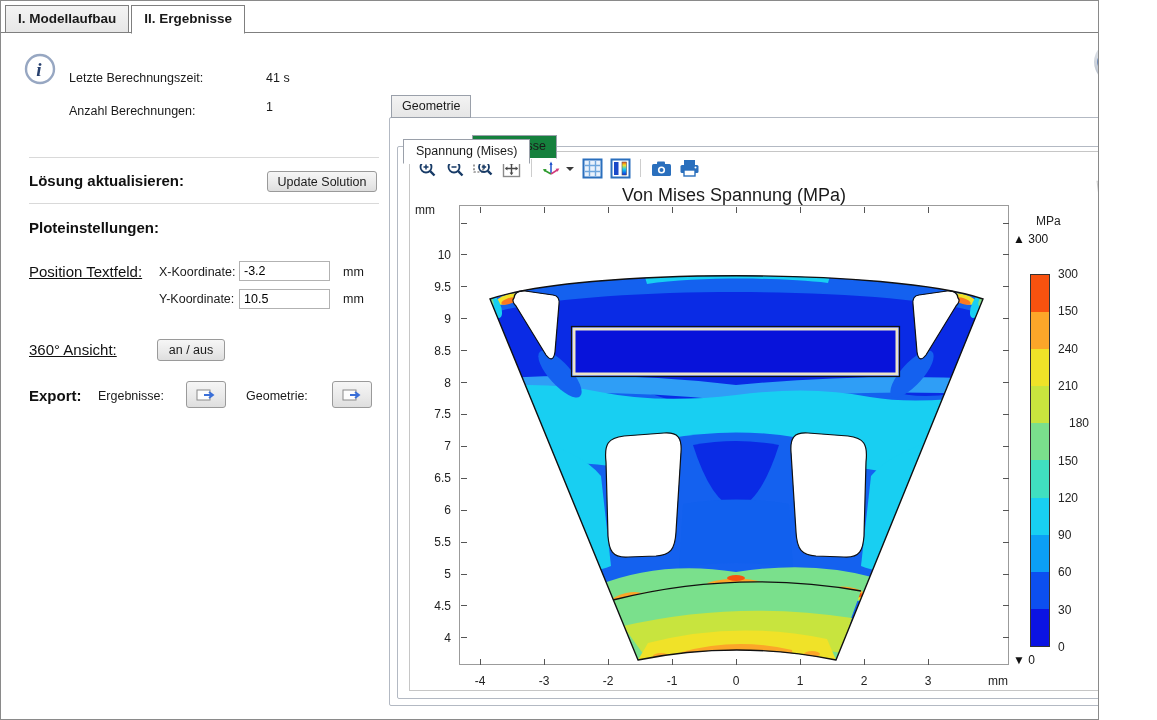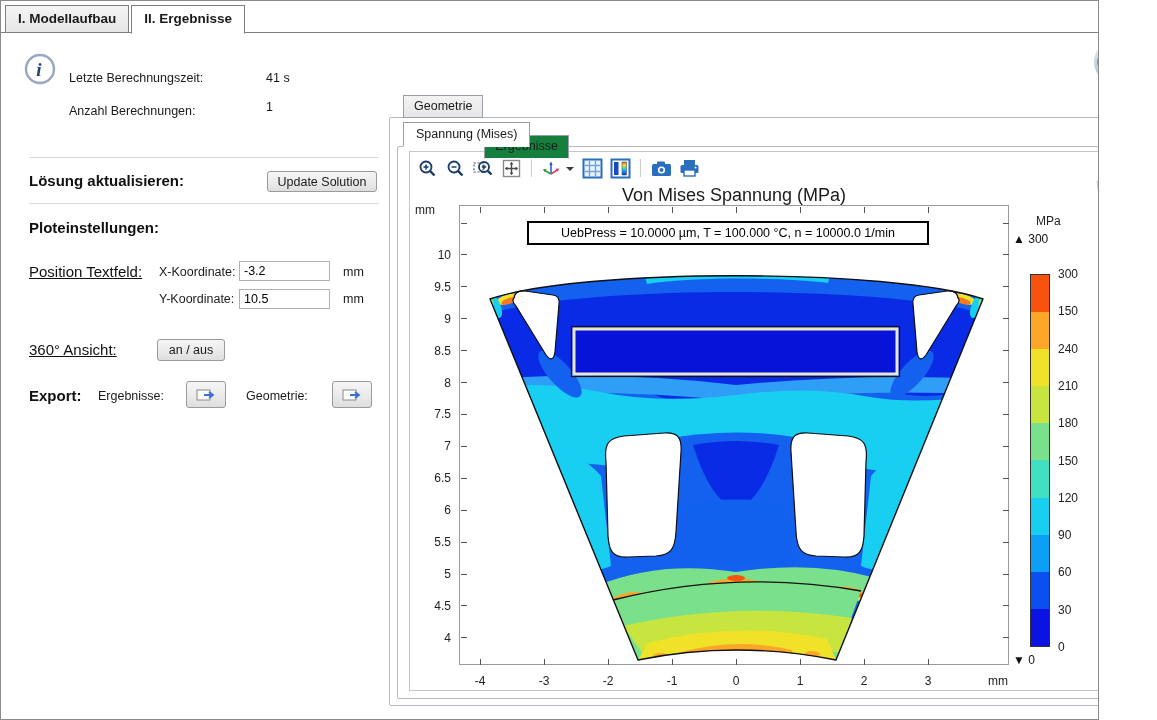--- a/index.html
+++ b/index.html
@@ -18,26 +18,26 @@
   .lbl { font-size:12.5px; color:#1a1a1a; white-space:nowrap; }
   .h-bold { font-size:15px; font-weight:bold; color:#111; white-space:nowrap; }
   .h-under { font-size:15px; text-decoration:underline; color:#111; white-space:nowrap; }
   .divider { border-top:1px solid #d9d9d9; width:350px; left:28px; }
   .btn { display:flex; align-items:center; justify-content:center; font-size:12.5px; color:#1a1a1a;
          border:1px solid #9a9a9a; border-radius:3px; background:linear-gradient(#f6f6f6,#e9e9e9 60%,#dedede); cursor:default; }
   .field { border:1px solid #b2b2b2; background:#fff; font-size:12.5px; padding:0 4px; font-family:"Liberation Sans",sans-serif; }
 
   
   .groupbox { position:absolute; background:#ffffff; border:1px solid #b3b9c3; border-radius:2px; }
-  .rtabbar { position:absolute; display:flex; z-index:3;padding-left:12px; }
+  .rtabbar { position:absolute; display:flex; z-index:3; }
   .rtab { height:23px; padding:3px 10px 0 10px; font-size:12.5px; color:#1a1a1a;
           border:1px solid #9aa0aa; background:linear-gradient(#f3f3f3,#e6e6e6); margin-right:1px; }
   .rtab.active { background:#15803d; border-bottom:1px solid #ffffff; height:24px;margin-top:40px; }
   .ptab { height:25px; padding:4px 12px 0 12px; font-size:12.5px; color:#1a1a1a;
-          border:1px solid #9aa0aa; background:#ffffff; border-bottom:1px solid #ffffff; z-index:3; position:absolute; }
+          border:1px solid #9aa0aa; background:#ffffff; border-bottom:1px solid #ffffff; z-index:3; position:absolute;margin-top:17px; }
 
   .canvas { position:absolute; left:408px; top:150px; width:720px; height:540px; background:#ffffff; border:1px solid #c6c6c6; }
 
   
   .toolbar { position:absolute; left:6px; top:4px; height:24px; display:flex; align-items:center; gap:6px; }
   .tbtn { width:22px; height:22px; display:flex; align-items:center; justify-content:center; }
   .tsep { width:1px; height:18px; background:#cdcdcd; margin:0 3px; }
 
   
   #plot-frame { position:absolute; left:49px; top:53px; width:550px; height:460px; border:1px solid #9b9b9b; }
@@ -320,21 +320,20 @@
         <rect x="111.5" y="120.5" width="328" height="50" fill="none" stroke="#111" stroke-width="1.2"></rect>
         <rect x="114" y="123" width="323" height="45" fill="#0813da" stroke="#ece6c9" stroke-width="3"></rect>
 
         <path d="M30,93 C120,62 432,62 523,93 L376,454 Q276,434 178,454 Z" fill="none" stroke="#111" stroke-width="1.4"></path>
         <path d="M54,92 Q55,84 65,85 L93,89 Q100,90 99,98 L95,146 Q93,158 86,149 L56,100 Q51,95 54,92 Z" fill="none" stroke="#111" stroke-width="1.2"></path>
         <path d="M498,92 Q497,84 487,85 L459,89 Q452,90 453,98 L457,146 Q459,158 466,149 L496,100 Q501,95 498,92 Z" fill="none" stroke="#111" stroke-width="1.2"></path>
         <path d="M146,256 C144,238 148,232 164,230 L204,227 C218,226 222,232 221,246 L216,326 C215,344 210,349 196,350 L168,351 C152,352 149,344 148,330 Z" fill="none" stroke="#111" stroke-width="1.2"></path>
         <path d="M406,256 C408,238 404,232 388,230 L348,227 C334,226 330,232 331,246 L336,326 C337,344 342,349 356,350 L384,351 C400,352 403,344 404,330 Z" fill="none" stroke="#111" stroke-width="1.2"></path>
       </svg>
 
-      <div class="annotation">UebPress = 10.0000 µm, T = 100.000 °C, n = 10000.0  1/min</div>
 
       <div class="axis-unit" style="left:528px; top:468px;">mm</div>
     <div class="tickmark" style="left: 19.5029px; top: 453px; width: 1px; height: 6px;"></div>
         <div class="tickmark" style="left: 19.5029px; top: 1px; width: 1px; height: 6px;"></div>
         <div class="ticklabel" style="left: 20.0029px; top: 468px; transform: translateX(-50%);">-4</div>
         <div class="tickmark" style="left: 83.5122px; top: 453px; width: 1px; height: 6px;"></div>
         <div class="tickmark" style="left: 83.5122px; top: 1px; width: 1px; height: 6px;"></div>
         <div class="ticklabel" style="left: 84.0122px; top: 468px; transform: translateX(-50%);">-3</div>
         <div class="tickmark" style="left: 147.522px; top: 453px; width: 1px; height: 6px;"></div>
         <div class="tickmark" style="left: 147.522px; top: 1px; width: 1px; height: 6px;"></div>
@@ -409,21 +408,21 @@
         <div class="cb-seg" style="background: rgb(24, 207, 242);"></div>
         <div class="cb-seg" style="background: rgb(11, 159, 245);"></div>
         <div class="cb-seg" style="background: rgb(12, 79, 240);"></div>
         <div class="cb-seg" style="background: rgb(11, 19, 227);"></div>
       </div>
     <div class="cb-min">▼ 0</div>
   <div class="cb-label" style="top: 115px;">300</div>
       <div class="cb-label" style="top: 152.3px;">150</div>
       <div class="cb-label" style="top: 189.6px;">240</div>
       <div class="cb-label" style="top: 226.9px;">210</div>
-      <div class="cb-label" style="top: 264.2px;">180</div>
+      <div class="cb-label" style="top: 264.2px; margin-left: 11px;">180</div>
       <div class="cb-label" style="top: 301.5px;">150</div>
       <div class="cb-label" style="top: 338.8px;">120</div>
       <div class="cb-label" style="top: 376.1px;">90</div>
       <div class="cb-label" style="top: 413.4px;">60</div>
       <div class="cb-label" style="top: 450.7px;">30</div>
       <div class="cb-label" style="top: 488px;">0</div>
     </div>
 
 </div>
 

